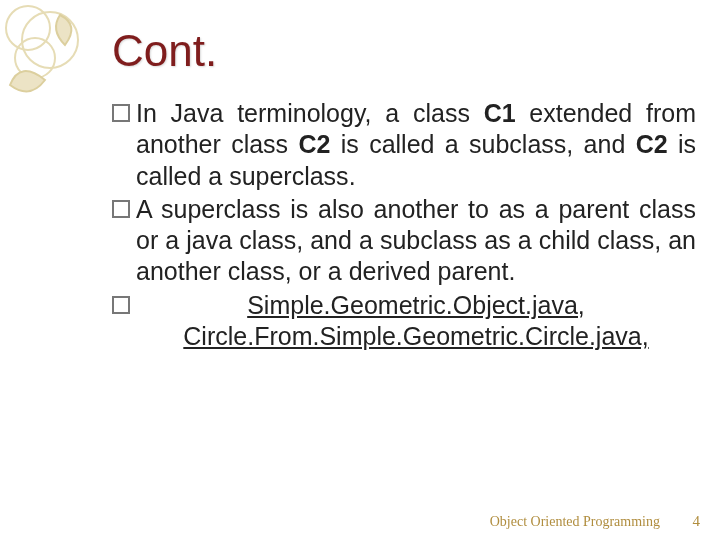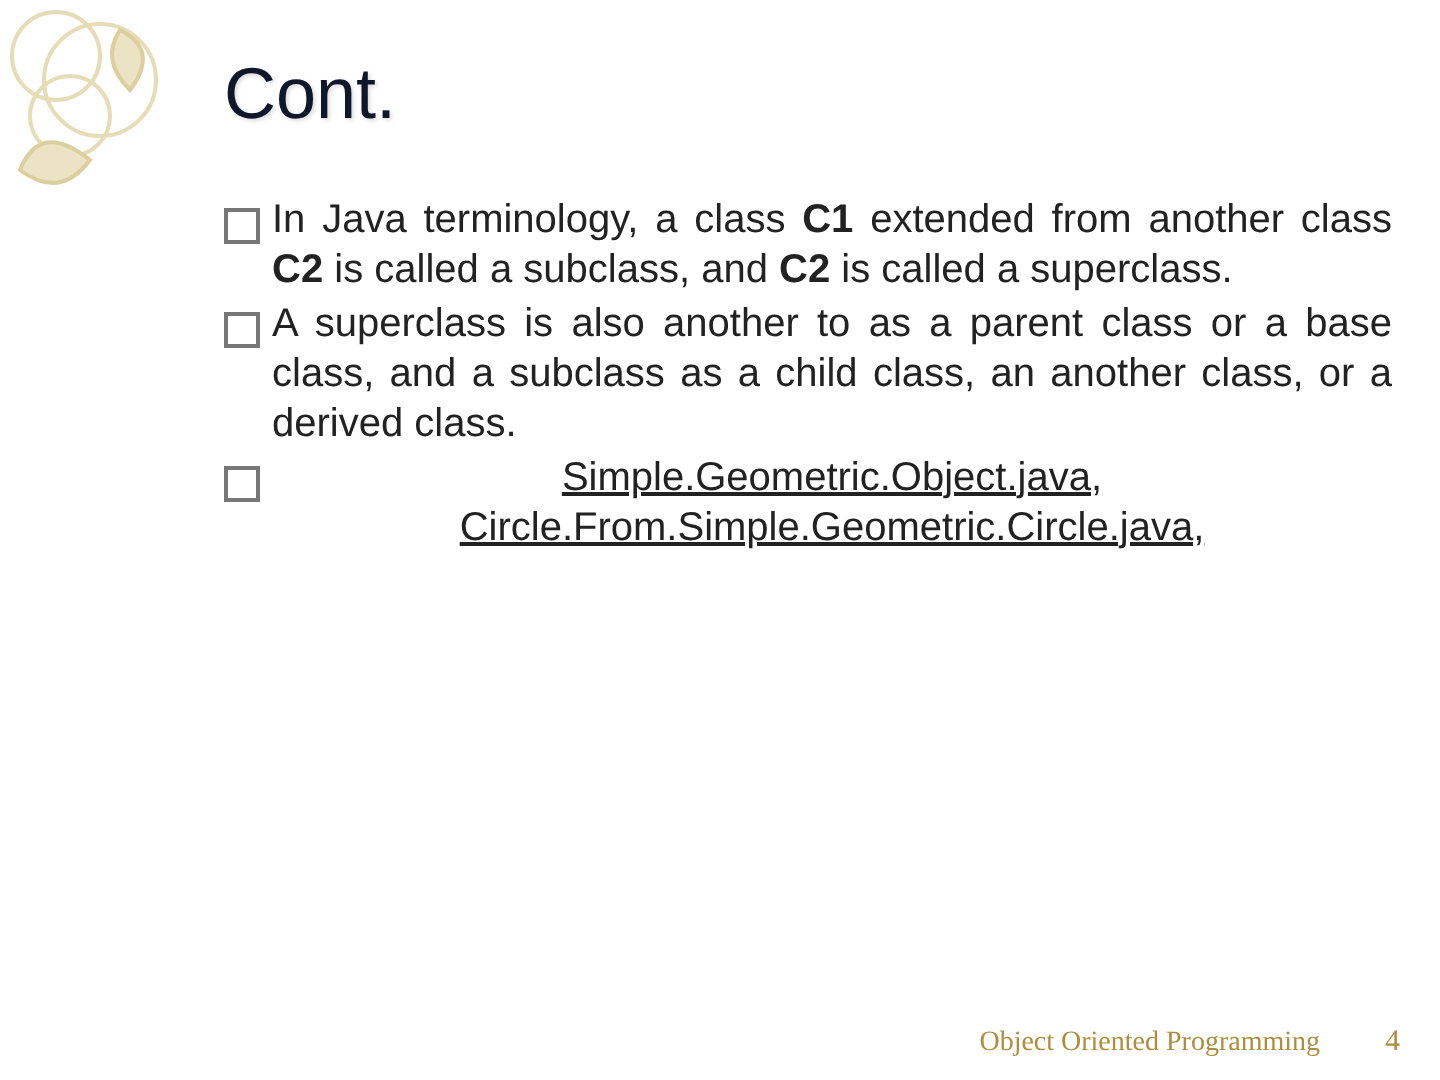--- a/index.html
+++ b/index.html
@@ -17,35 +17,35 @@
     left: -10px;
     width: 140px;
     height: 140px;
     z-index: 0;
   }
   .ornament svg { width: 100%; height: 100%; }
   .title {
     position: absolute;
     top: 26px;
     left: 112px;
-    font-size: 36px;
+    font-size: 44px;
     font-weight: normal;
-    color: #0f172a;
+    color: #7f1d1d;
     text-shadow: 1px 1px 2px rgba(0,0,0,0.15);
   }
   .content {
     position: absolute;
     top: 98px;
     left: 112px;
     right: 24px;
     color: #222;
   }
   .bullet-row {
     display: flex;
-    font-size: 20px;
+    font-size: 25px;
     line-height: 1.25;
     margin-bottom: 2px;
     text-align: justify;
   }
   .bullet-box {
     width: 18px;
     height: 18px;
     border: 2px solid #777;
     margin-top: 6px;
     margin-right: 6px;
@@ -94,21 +94,21 @@
   <div class="bullet-row">
     <div class="bullet-box"></div>
     <div class="bullet-text">
       <span>In Java terminology, a class </span><span class="b">C1</span><span> extended from another class </span><span class="b">C2</span><span> is called a </span><span>subclass</span><span>, and </span><span class="b">C2</span><span> is called a </span><span>superclass</span><span>.</span>
     </div>
   </div>
 
   <div class="bullet-row">
     <div class="bullet-box"></div>
     <div class="bullet-text">
-      <span>A superclass is also another to as a </span><span>parent class</span><span> or a </span><span>base class</span><span>, and a subclass as a </span><span>child class</span><span>, an </span><span>another class</span><span>, or a </span><span>derived class</span><span>.</span>
+      <span>A superclass is also another to as a </span><span>parent class</span><span> or a </span><span>java class</span><span>, and a subclass as a </span><span>child class</span><span>, an </span><span>another class</span><span>, or a </span><span>derived parent</span><span>.</span>
     </div>
   </div>
 
   <div class="bullet-row" style="text-align:center;">
     <div class="bullet-box"></div>
     <div class="bullet-text">
       <span class="u">Simple.Geometric.Object.java,</span><br>
       <span class="u">Circle.From.Simple.Geometric.Circle.java,</span><br>
       <br>
     </div>

